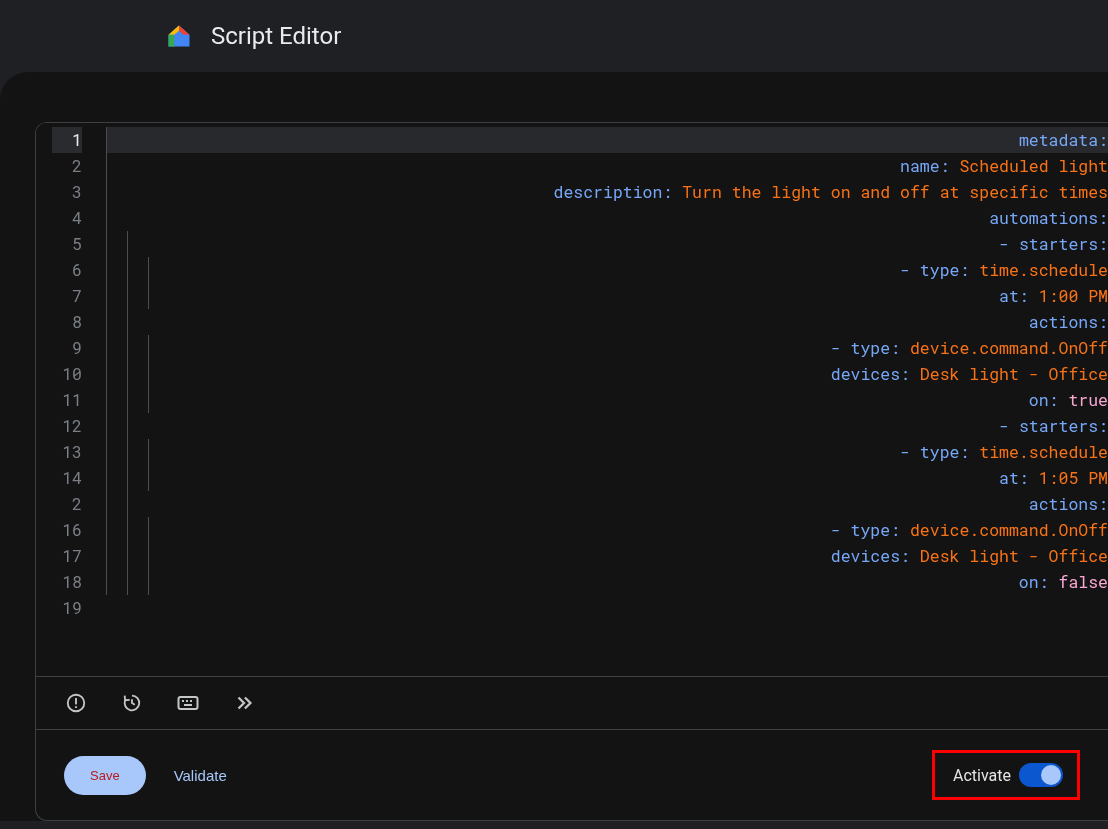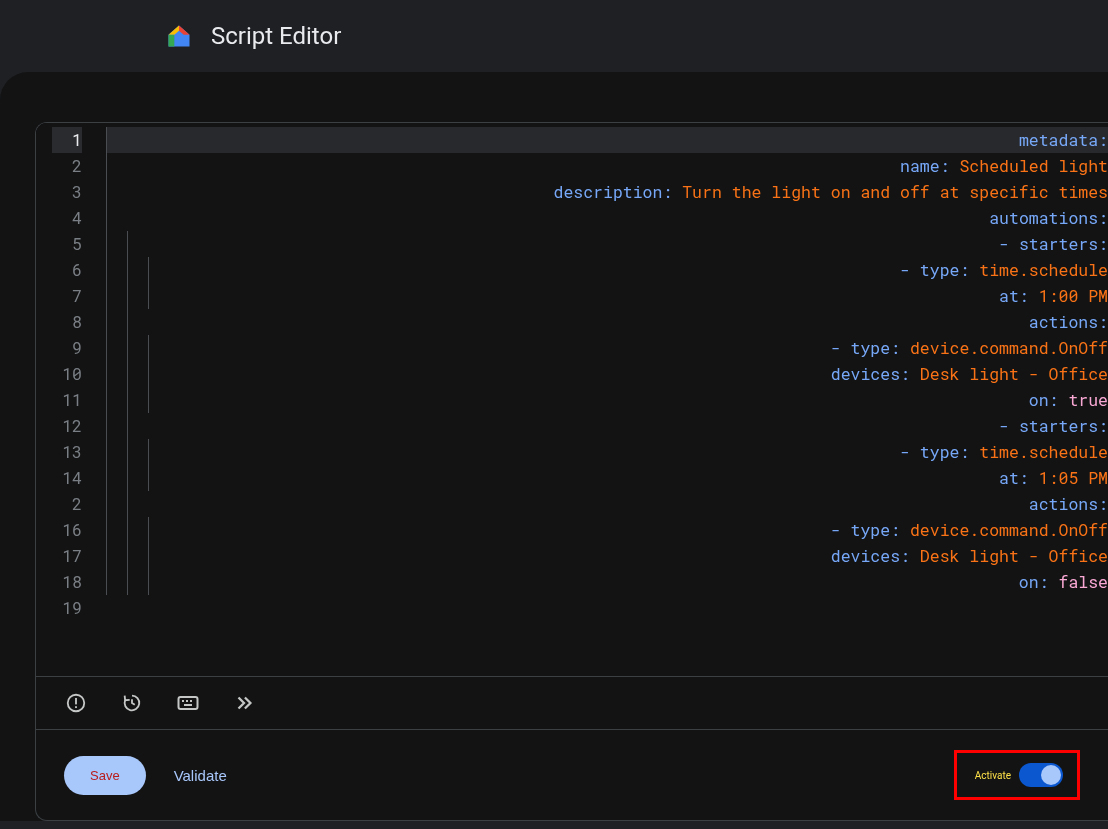--- a/index.html
+++ b/index.html
@@ -161,22 +161,22 @@
   }
   .activate-group {
     margin-left: auto;
     display: flex;
     align-items: center;
     gap: 8px;
     border: 3px solid #ff0000;
     padding: 10px 14px 10px 18px;
   }
   .activate-label {
-    font-size: 10px;
-    color: #fde047;
+    font-size: 16px;
+    color: #e5e5e5;
   }
   .toggle {
     width: 44px; height: 24px;
     background: #0b57d0;
     border-radius: 12px;
     position: relative;
     cursor: pointer;
   }
   .toggle::after {
     content: "";

